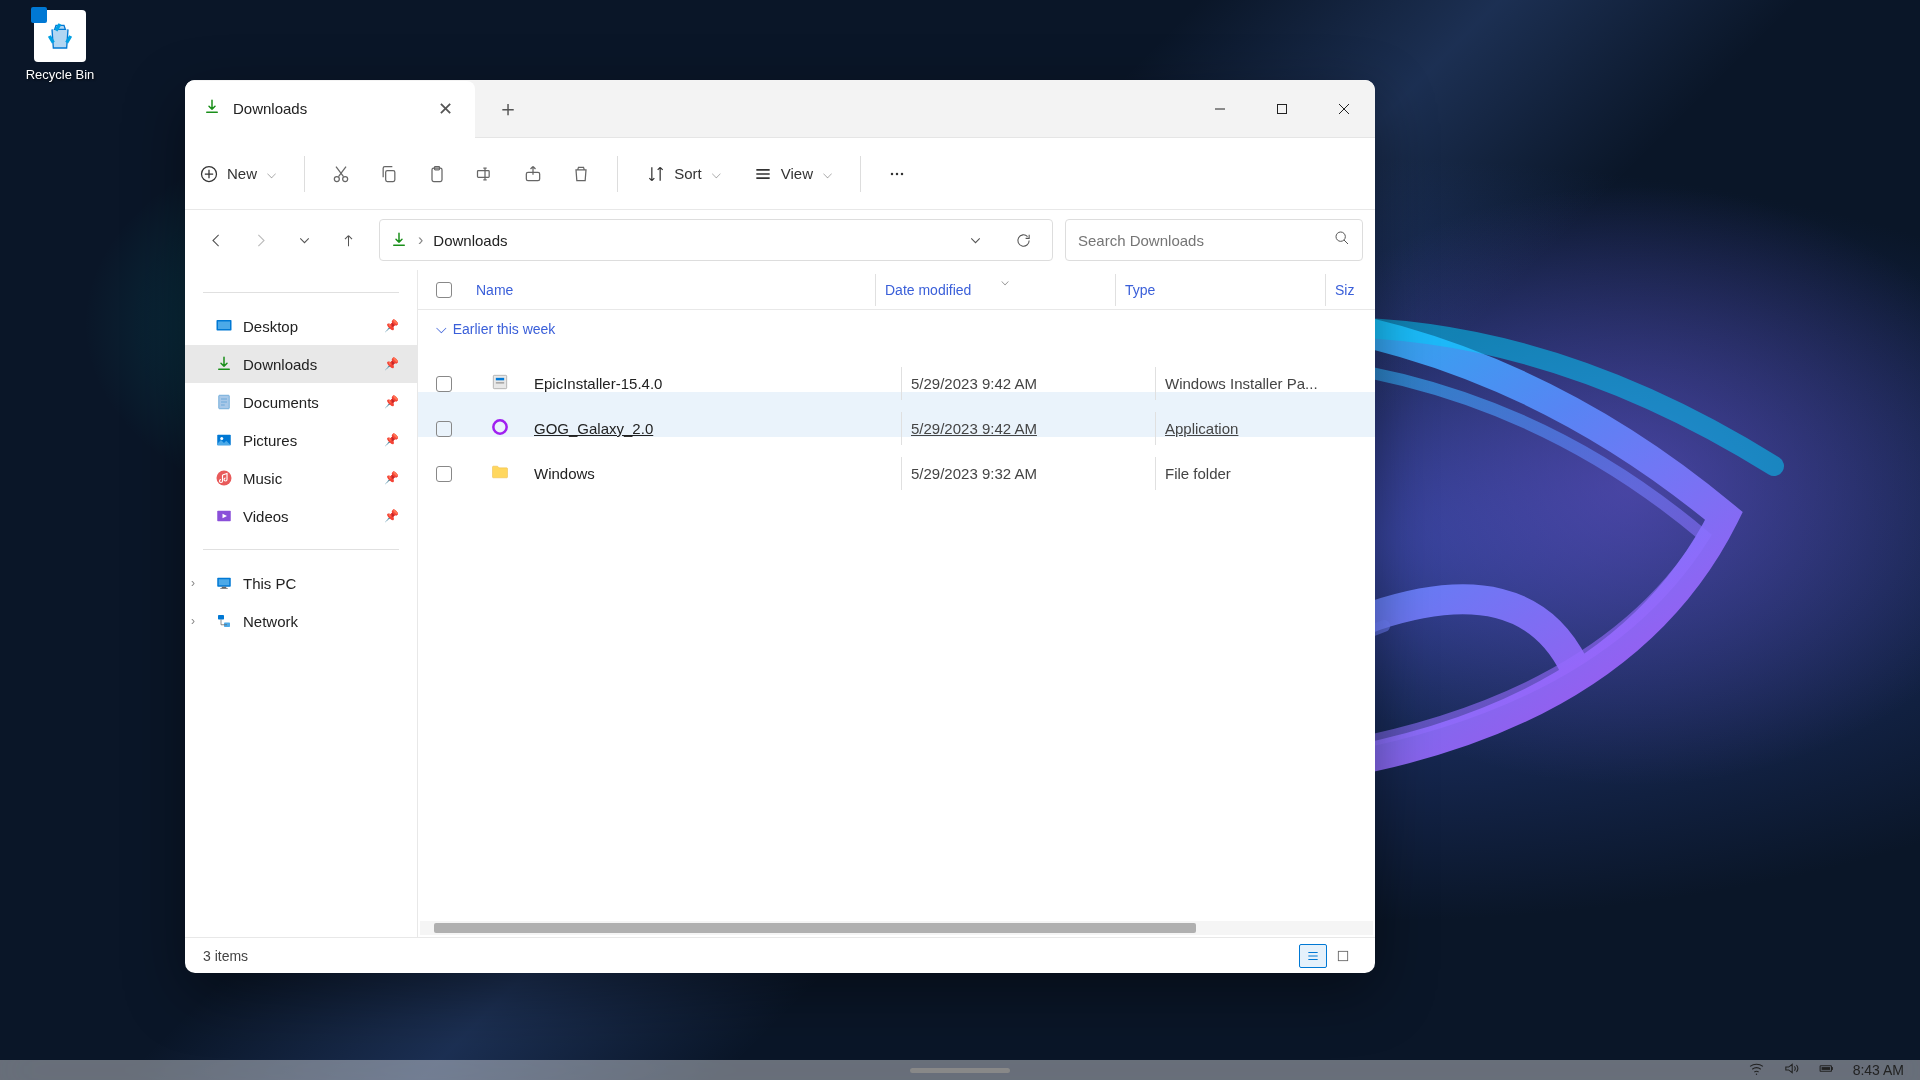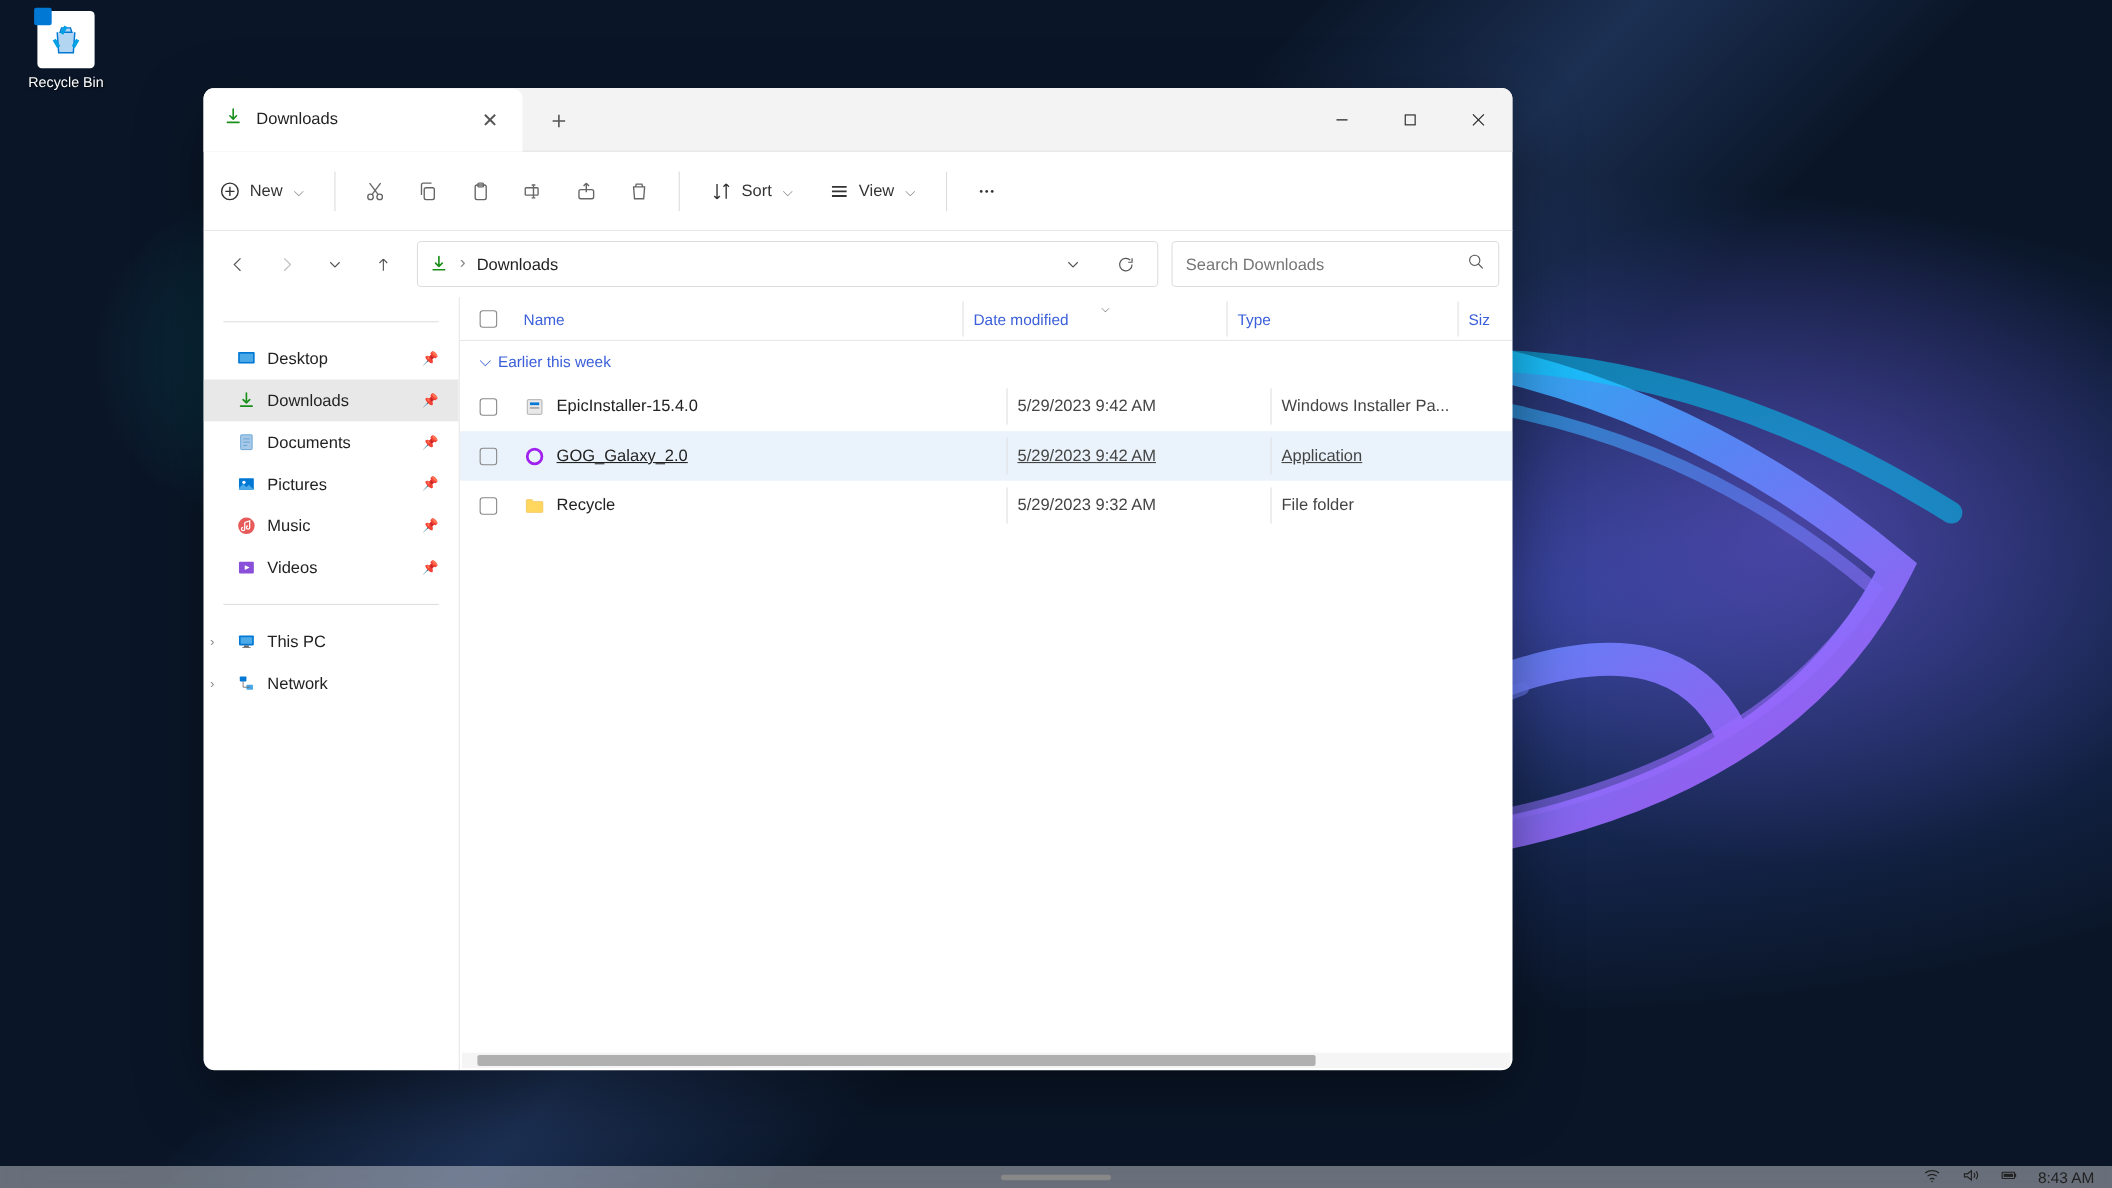--- a/index.html
+++ b/index.html
@@ -59,21 +59,21 @@
 .col-name{flex:1;padding-left:0;}
 .col-date{width:240px;position:relative;}
 .col-date::before{content:"";position:absolute;left:-10px;top:-8px;bottom:-8px;width:1px;background:#e0e0e0;}
 .col-type{width:210px;position:relative;}
 .col-type::before{content:"";position:absolute;left:-10px;top:-8px;bottom:-8px;width:1px;background:#e0e0e0;}
 .col-size{width:40px;position:relative;}
 .col-size::before{content:"";position:absolute;left:-10px;top:-8px;bottom:-8px;width:1px;background:#e0e0e0;}
 .sort-ind{position:absolute;top:-6px;left:50%;transform:translateX(-50%);font-size:10px;color:#666;}
 .checkbox{width:16px;height:16px;border:1.5px solid #888;border-radius:3px;}
 .group-header{display:flex;align-items:center;gap:6px;padding:10px 18px;font-size:14px;color:#3a5fd9;cursor:pointer;}
-.file-row{display:flex;align-items:center;height:45px;padding-left:18px;font-size:15px;color:#222;cursor:pointer;}
+.file-row{display:flex;align-items:flex-end;height:45px;padding-left:18px;font-size:15px;color:#222;cursor:pointer;gap:14px;}
 .file-row.hover{background:#eaf3fb;}
 .file-row.hover .fname,.file-row.hover .col-date,.file-row.hover .col-type{text-decoration:underline;}
 .file-row .col-check{width:40px;}
 .file-row .file-icon{width:20px;height:20px;margin-right:10px;display:flex;align-items:center;justify-content:center;}
 .file-row .fname{flex:1;}
 .file-row .col-date,.file-row .col-type{color:#444;}
 .statusbar{height:36px;border-top:1px solid #e8e8e8;display:flex;align-items:center;padding:0 18px;font-size:14px;color:#444;}
 .statusbar .view-toggles{margin-left:auto;display:flex;gap:2px;}
 .view-toggle{width:28px;height:24px;border:1px solid transparent;background:transparent;cursor:pointer;display:flex;align-items:center;justify-content:center;border-radius:2px;}
 .view-toggle.active{border-color:#0078d4;background:#e5f1fb;}
@@ -413,32 +413,49 @@
       </div>
       <div class="file-row">
         <div class="col-check">
             <div class="checkbox"></div>
           </div>
         <div class="file-icon">
             <svg viewBox="0 0 24 24">
               <path d="M3 6a1 1 0 011-1h5l2 2h9a1 1 0 011 1v10a1 1 0 01-1 1H4a1 1 0 01-1-1z" fill="#ffd75e" stroke="#e8b030" stroke-width="0.5"></path>
             </svg>
           </div>
-        <div class="fname">Recycle</div>
+        <div class="fname">Windows</div>
         <div class="col-date">5/29/2023 9:32 AM</div>
         <div class="col-type">File folder</div>
       </div>
 
       <div style="flex:1"></div>
       <div class="scrollbar">
           <div class="scrollbar-thumb"></div>
         </div>
     </div>
   </div>
 
+  <div class="statusbar">
+    <span>3 items</span>
+    <div class="view-toggles">
+      <button class="view-toggle active">
+          <svg width="14" height="14" viewBox="0 0 24 24">
+            <line x1="4" y1="6" x2="20" y2="6" stroke="#0078d4" stroke-width="2"></line>
+            <line x1="4" y1="12" x2="20" y2="12" stroke="#0078d4" stroke-width="2"></line>
+            <line x1="4" y1="18" x2="20" y2="18" stroke="#0078d4" stroke-width="2"></line>
+          </svg>
+        </button>
+      <button class="view-toggle">
+          <svg width="14" height="14" viewBox="0 0 24 24">
+            <rect x="4" y="4" width="16" height="16" stroke="#666" stroke-width="1.5" fill="none"></rect>
+          </svg>
+        </button>
+    </div>
+  </div>
 </div>
 
 <div class="taskbar">
   <div class="taskbar-center"></div>
   <div class="tray">
     <span><svg viewBox="0 0 24 24">
           <path d="M3 9a15 15 0 0118 0M6 13a10 10 0 0112 0M9 17a5 5 0 016 0" stroke="#222" stroke-width="1.5" fill="none"></path>
           <circle cx="12" cy="20" r="1" fill="#222"></circle>
         </svg></span>
     <span><svg viewBox="0 0 24 24">

